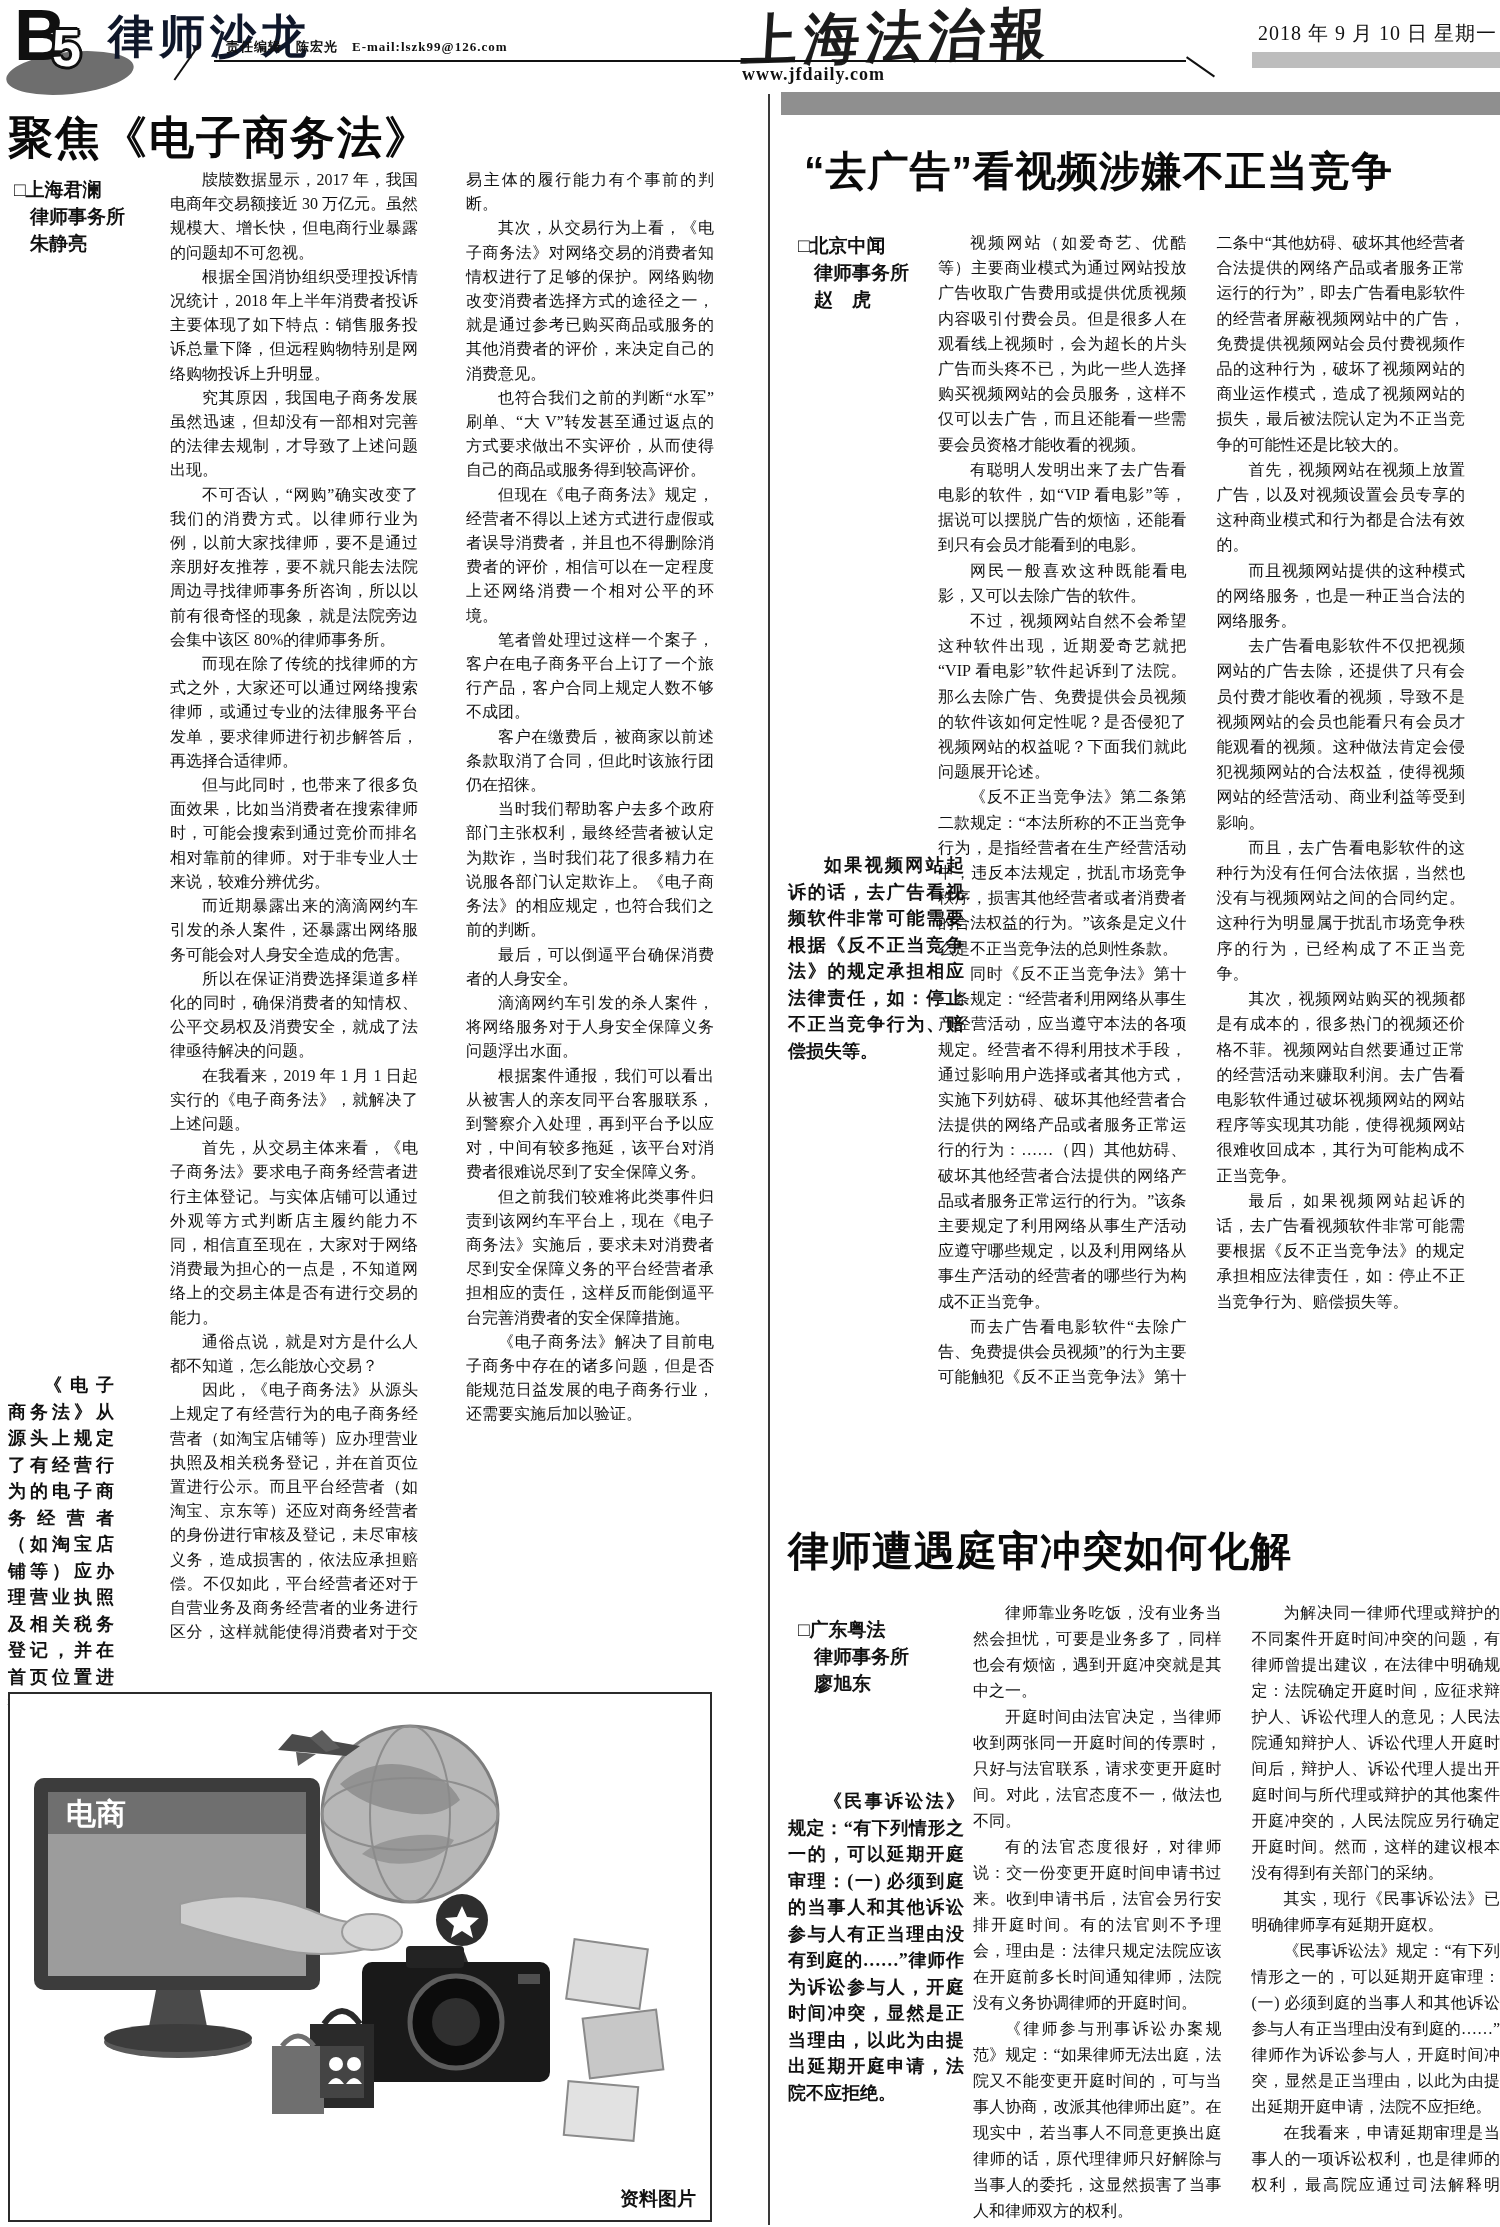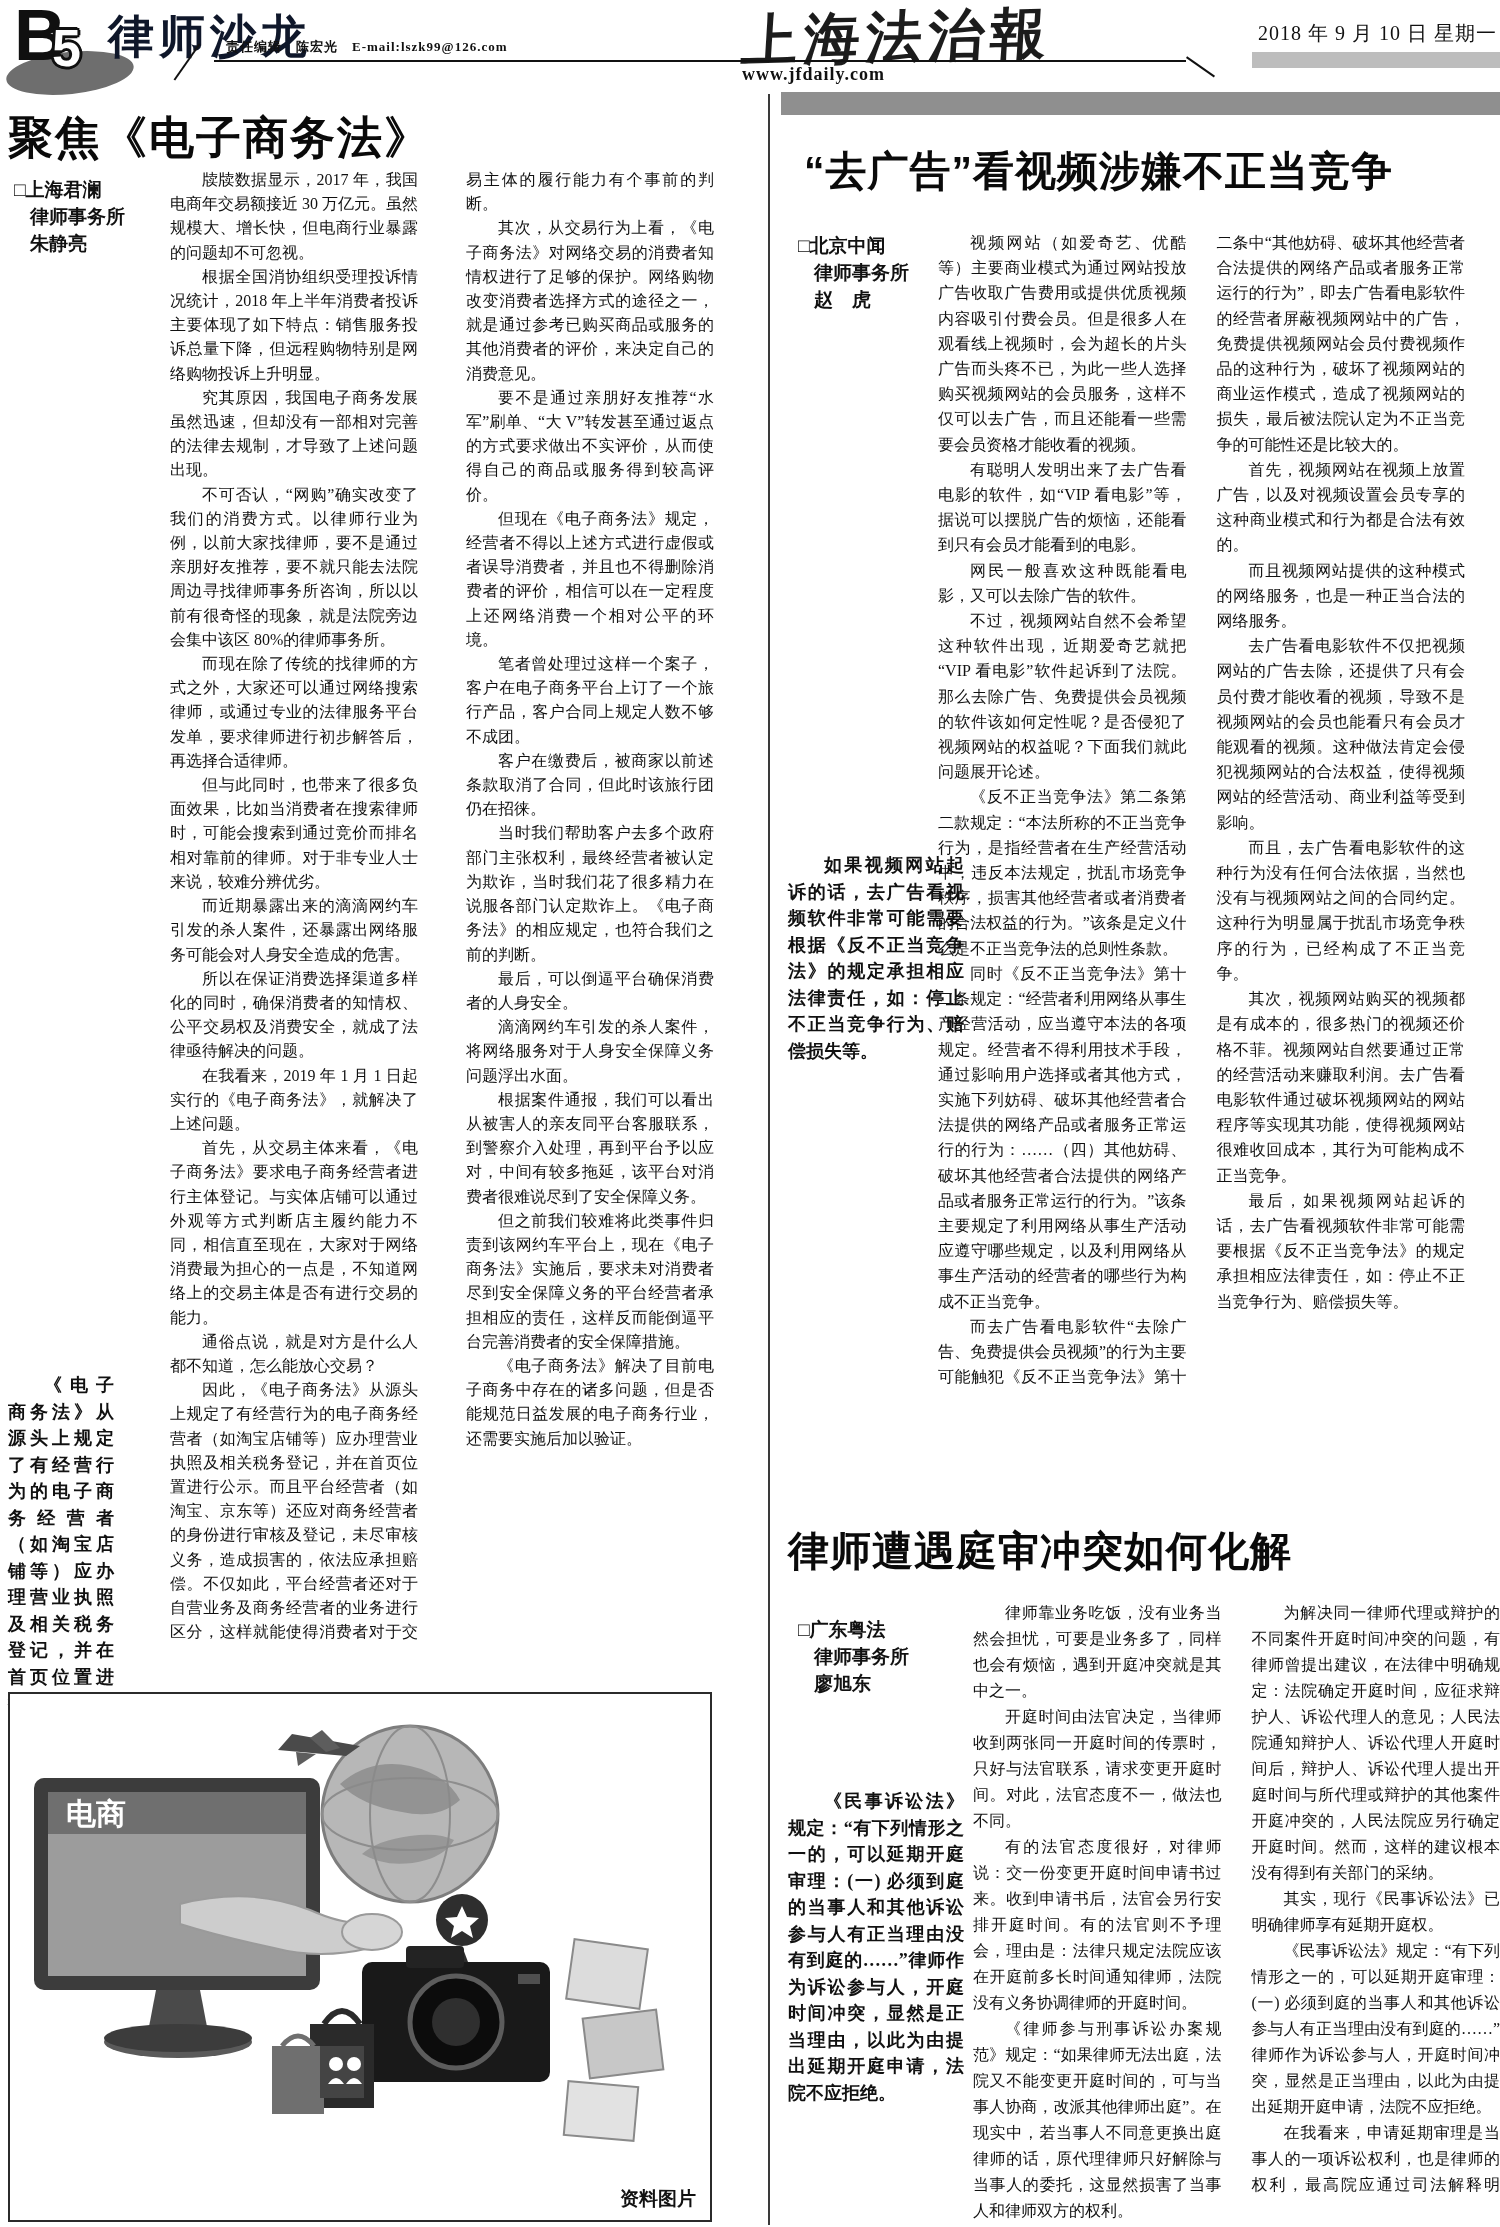--- a/index.html
+++ b/index.html
@@ -90,21 +90,21 @@
       <p>不可否认，“网购”确实改变了我们的消费方式。以律师行业为例，以前大家找律师，要不是通过亲朋好友推荐，要不就只能去法院周边寻找律师事务所咨询，所以以前有很奇怪的现象，就是法院旁边会集中该区 80%的律师事务所。</p>
       <p>而现在除了传统的找律师的方式之外，大家还可以通过网络搜索律师，或通过专业的法律服务平台发单，要求律师进行初步解答后，再选择合适律师。</p>
       <p>但与此同时，也带来了很多负面效果，比如当消费者在搜索律师时，可能会搜索到通过竞价而排名相对靠前的律师。对于非专业人士来说，较难分辨优劣。</p>
       <p>而近期暴露出来的滴滴网约车引发的杀人案件，还暴露出网络服务可能会对人身安全造成的危害。</p>
       <p>所以在保证消费选择渠道多样化的同时，确保消费者的知情权、公平交易权及消费安全，就成了法律亟待解决的问题。</p>
       <p>在我看来，2019 年 1 月 1 日起实行的《电子商务法》，就解决了上述问题。</p>
       <p>首先，从交易主体来看，《电子商务法》要求电子商务经营者进行主体登记。与实体店铺可以通过外观等方式判断店主履约能力不同，相信直至现在，大家对于网络消费最为担心的一点是，不知道网络上的交易主体是否有进行交易的能力。</p>
       <p>通俗点说，就是对方是什么人都不知道，怎么能放心交易？</p>
       <p>因此，《电子商务法》从源头上规定了有经营行为的电子商务经营者（如淘宝店铺等）应办理营业执照及相关税务登记，并在首页位置进行公示。而且平台经营者（如淘宝、京东等）还应对商务经营者的身份进行审核及登记，未尽审核义务，造成损害的，依法应承担赔偿。不仅如此，平台经营者还对于自营业务及商务经营者的业务进行区分，这样就能使得消费者对于交易主体的履行能力有个事前的判断。</p>
       <p>其次，从交易行为上看，《电子商务法》对网络交易的消费者知情权进行了足够的保护。网络购物改变消费者选择方式的途径之一，就是通过参考已购买商品或服务的其他消费者的评价，来决定自己的消费意见。</p>
-      <p>要不是通过亲朋好友推荐“水军”刷单、“大 V”转发甚至通过返点的方式要求做出不实评价，从而使得自己的商品或服务得到较高评价。</p>
+      <p>也符合我们之前的判断“水军”刷单、“大 V”转发甚至通过返点的方式要求做出不实评价，从而使得自己的商品或服务得到较高评价。</p>
       <p>但现在《电子商务法》规定，经营者不得以上述方式进行虚假或者误导消费者，并且也不得删除消费者的评价，相信可以在一定程度上还网络消费一个相对公平的环境。</p>
       <p>笔者曾处理过这样一个案子，客户在电子商务平台上订了一个旅行产品，客户合同上规定人数不够不成团。</p>
       <p>客户在缴费后，被商家以前述条款取消了合同，但此时该旅行团仍在招徕。</p>
       <p>当时我们帮助客户去多个政府部门主张权利，最终经营者被认定为欺诈，当时我们花了很多精力在说服各部门认定欺诈上。《电子商务法》的相应规定，也符合我们之前的判断。</p>
       <p>最后，可以倒逼平台确保消费者的人身安全。</p>
       <p>滴滴网约车引发的杀人案件，将网络服务对于人身安全保障义务问题浮出水面。</p>
       <p>根据案件通报，我们可以看出从被害人的亲友同平台客服联系，到警察介入处理，再到平台予以应对，中间有较多拖延，该平台对消费者很难说尽到了安全保障义务。</p>
       <p>但之前我们较难将此类事件归责到该网约车平台上，现在《电子商务法》实施后，要求未对消费者尽到安全保障义务的平台经营者承担相应的责任，这样反而能倒逼平台完善消费者的安全保障措施。</p>
       <p>《电子商务法》解决了目前电子商务中存在的诸多问题，但是否能规范日益发展的电子商务行业，还需要实施后加以验证。</p>
     </div>

